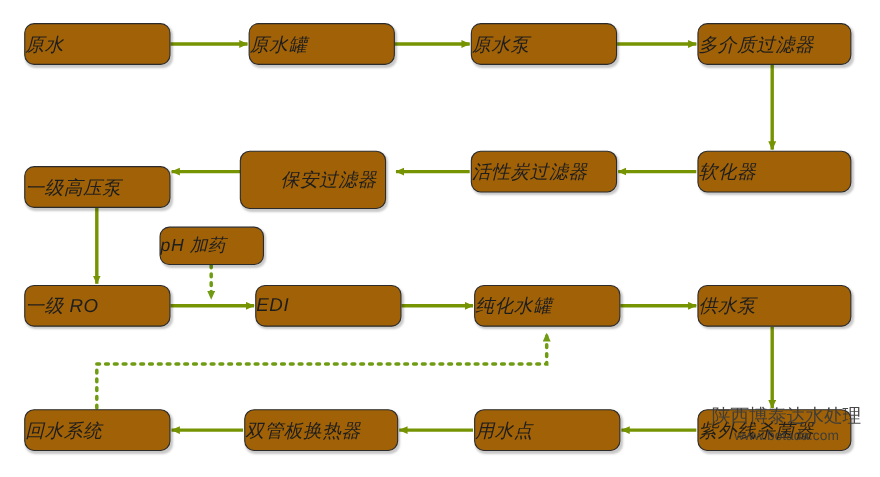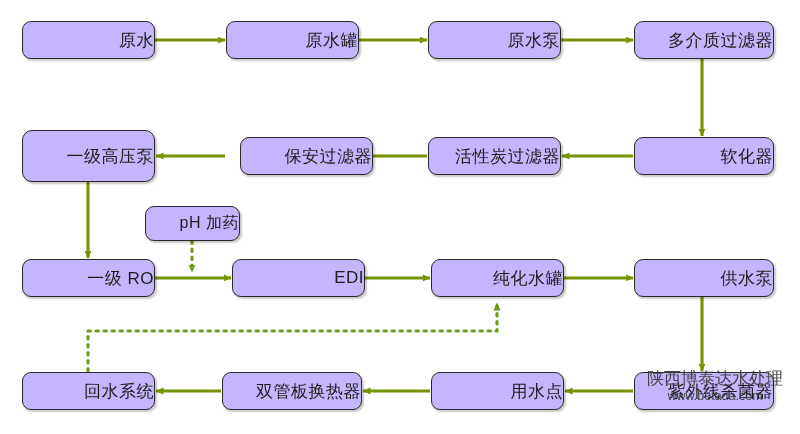--- a/index.html
+++ b/index.html
@@ -7,30 +7,31 @@
     width:800px;height:434px;
     background:#ffffff;
     font-family:"Liberation Sans","DejaVu Sans",sans-serif;
     overflow:hidden;
   }
   #stage{position:relative;width:800px;height:434px;}
   svg#wires{position:absolute;left:0;top:0;width:800px;height:434px;}
   .node{
     position:absolute;
     box-sizing:border-box;
-    background:#c4b5fd;
+    background:#a16207;
     border:1.6px solid #2b2b2b;
     border-radius:9px;
-    display:flex;align-items:center;justify-content:flex-end;
+    display:flex;align-items:center;justify-content:flex-start;
     color:#1d1d1d;
     font-size:17px;
     letter-spacing:.5px;
     white-space:nowrap;
     box-shadow:1.5px 2px 2px rgba(0,0,0,.22);
     z-index:2;
+    font-style:italic;
   }
   .node.small{font-size:16px;}
   #watermark{
     position:absolute;
     z-index:5;
     text-align:center;
     line-height:1.15;
     color:#3a3a3a;
     pointer-events:none;
     opacity:.92;
@@ -89,28 +90,28 @@
 
   <div class="node" style="left:22px;top:21px;width:133px;height:38px;">
     <span>原水</span>
   </div>
   <div class="node" style="left:226px;top:21px;width:133px;height:38px;">
     <span>原水罐</span>
   </div>
   <div class="node" style="left:428px;top:21px;width:133px;height:38px;">
     <span>原水泵</span>
   </div>
-  <div class="node" style="left:634px;top:21px;width:140px;height:38px;padding-left:24px;">
+  <div class="node" style="left:634px;top:21px;width:140px;height:38px;">
     <span>多介质过滤器</span>
   </div>
 
-  <div class="node" style="left:22px;top:130px;width:133px;height:52px;border-radius:10px;">
+  <div class="node" style="left:22px;top:151px;width:133px;height:38px;">
     <span>一级高压泵</span>
   </div>
-  <div class="node" style="left:240px;top:137px;width:133px;height:38px;">
+  <div class="node" style="left:218px;top:137px;width:133px;height:53px;padding-left:36px;">
     <span>保安过滤器</span>
   </div>
   <div class="node" style="left:428px;top:137px;width:133px;height:38px;">
     <span>活性炭过滤器</span>
   </div>
   <div class="node small" style="left:145px;top:206px;width:95px;height:35px;">
     <span>pH 加药</span>
   </div>
 
   <div class="node" style="left:634px;top:137px;width:140px;height:38px;">

